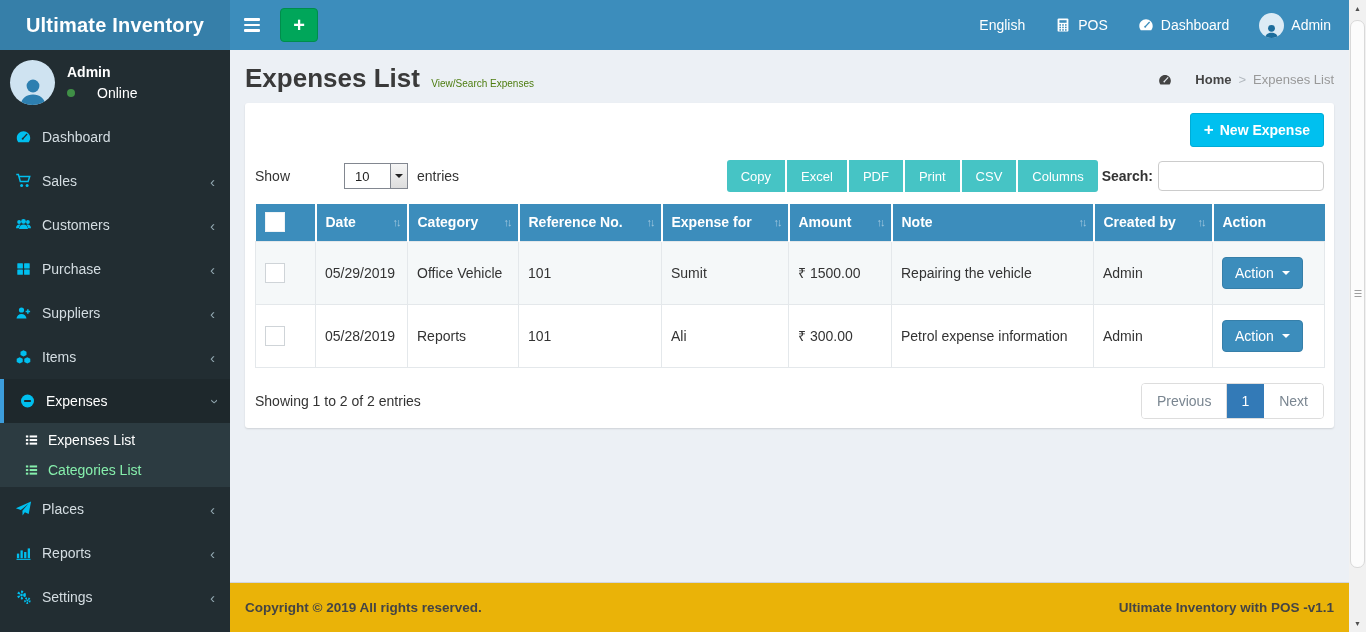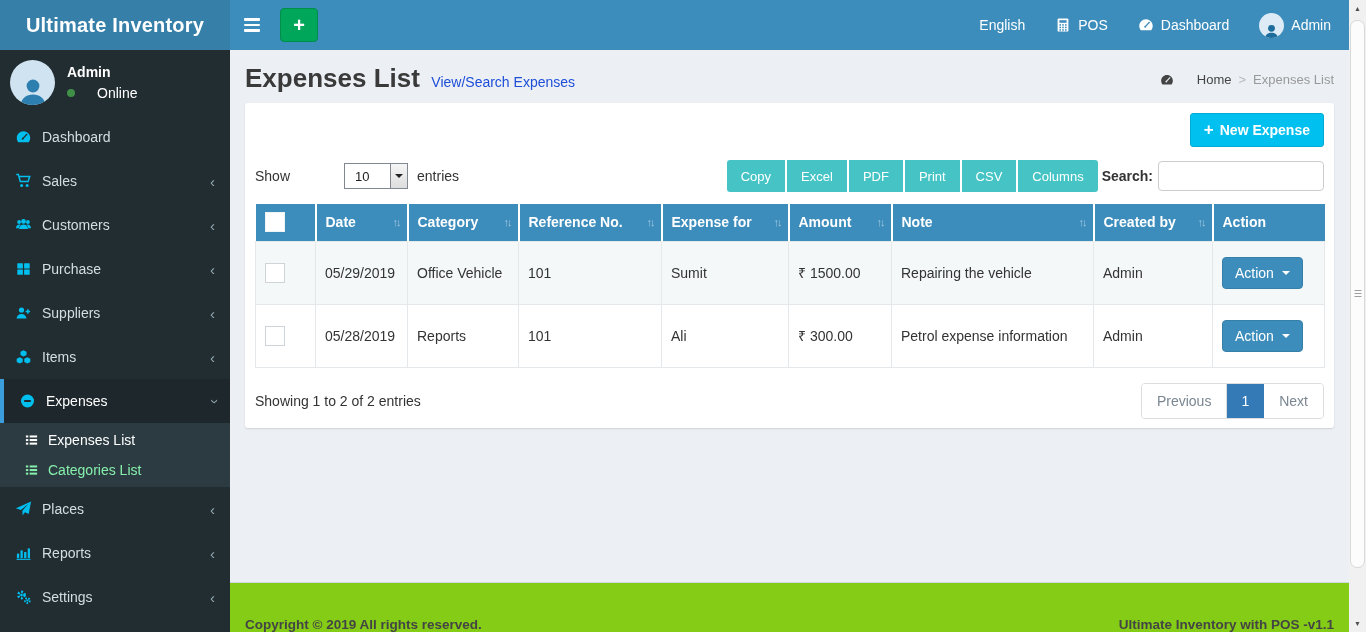--- a/index.html
+++ b/index.html
@@ -50,25 +50,25 @@
                   font-size:14px; color:#86efac; cursor:pointer; }
   .submenu-item .icon { width:15px; height:14px; margin-right:9px; color:currentColor; }
   .submenu-item.active { color:#fff; }
   .menu-more { margin-top:6px; padding-left:22px; }
   .menu-more .stub { width:13px; height:12px; border-radius:2px; background:#9db5c5; }
 
   
   .main { position:absolute; left:230px; top:50px; width:1119px; height:532px; background:#ecf0f5; }
   .content-header { position:relative; padding:13px 15px 9px; }
   .page-title { display:inline; font-size:26px; font-weight:600; color:#3a3a3a; }
-  .page-subtitle { font-size:14px; color:#1d4ed8; margin-left:7px; }
+  .page-subtitle { font-size:10px; color:#4d7c0f; margin-left:7px; }
   .breadcrumb { position:absolute; right:15px; top:22px; font-size:13px; color:#444;
                 display:flex; align-items:center; gap:7px; --cut:#ecf0f5; }
   .breadcrumb .icon { width:14px; height:14px; color:#444; }
-  .crumb-home { color:#444; cursor:pointer; font-weight:400;margin-left:16px; }
+  .crumb-home { color:#444; cursor:pointer; font-weight:700;margin-left:16px; }
   .crumb-sep { color:#b3b9bf; }
   .crumb-current { color:#999; }
 
   .box { margin:0 15px; background:#fff; border-radius:3px; box-shadow:0 1px 2px rgba(0,0,0,.13);
          padding:10px; height:325px; }
   .box-row-top { display:flex; justify-content:flex-end; margin-bottom:13px; }
   .btn-new { background:#00c0ef; border:1px solid #00acd6; color:#fff; border-radius:3px;
              font-size:14px; font-weight:700; height:34px; padding:0 13px;
              display:inline-flex; align-items:center; gap:6px; cursor:pointer; }
   .btn-new .plus { font-size:17px; font-weight:700; }
@@ -109,22 +109,22 @@
 
   .table-footer { display:flex; align-items:center; margin-top:15px; }
   .info { font-size:14px; color:#333; }
   .pagination { margin-left:auto; display:flex; border:1px solid #ddd; border-radius:4px; overflow:hidden; }
   .page-btn { height:34px; padding:0 15px; display:flex; align-items:center; font-size:14px;
               color:#7a8691; background:#fff; border-right:1px solid #ddd; cursor:pointer; }
   .page-btn:last-child { border-right:none; }
   .page-btn.active { background:#337ab7; color:#fff; border-color:#337ab7; padding:0 14px; }
 
   
-  .footer { position:absolute; left:230px; bottom:0; width:1119px; height:50px; background:#84cc16;
-            border-top:1px solid #d2d6de; display:flex; align-items:flex-end; padding:0 15px;
+  .footer { position:absolute; left:230px; bottom:0; width:1119px; height:50px; background:#eab308;
+            border-top:1px solid #d2d6de; display:flex; align-items:center; padding:0 15px;
             font-size:13.5px; color:#444; font-weight:700; z-index:5; }
   .footer-right { margin-left:auto; }
 
   
   .vscroll { position:absolute; right:0; top:0; width:17px; height:632px; background:#f1f1f1; z-index:20; }
   .vs-btn { position:absolute; left:0; width:17px; height:17px; display:flex; align-items:center;
             justify-content:center; font-size:7px; color:#505050; cursor:pointer; }
   .vs-up { top:0; } .vs-down { bottom:0; }
   .vs-thumb { position:absolute; left:1px; top:20px; width:15px; height:548px; background:#fcfcfc;
               border:1px solid #d9d9d9; border-radius:7px; cursor:pointer; }

